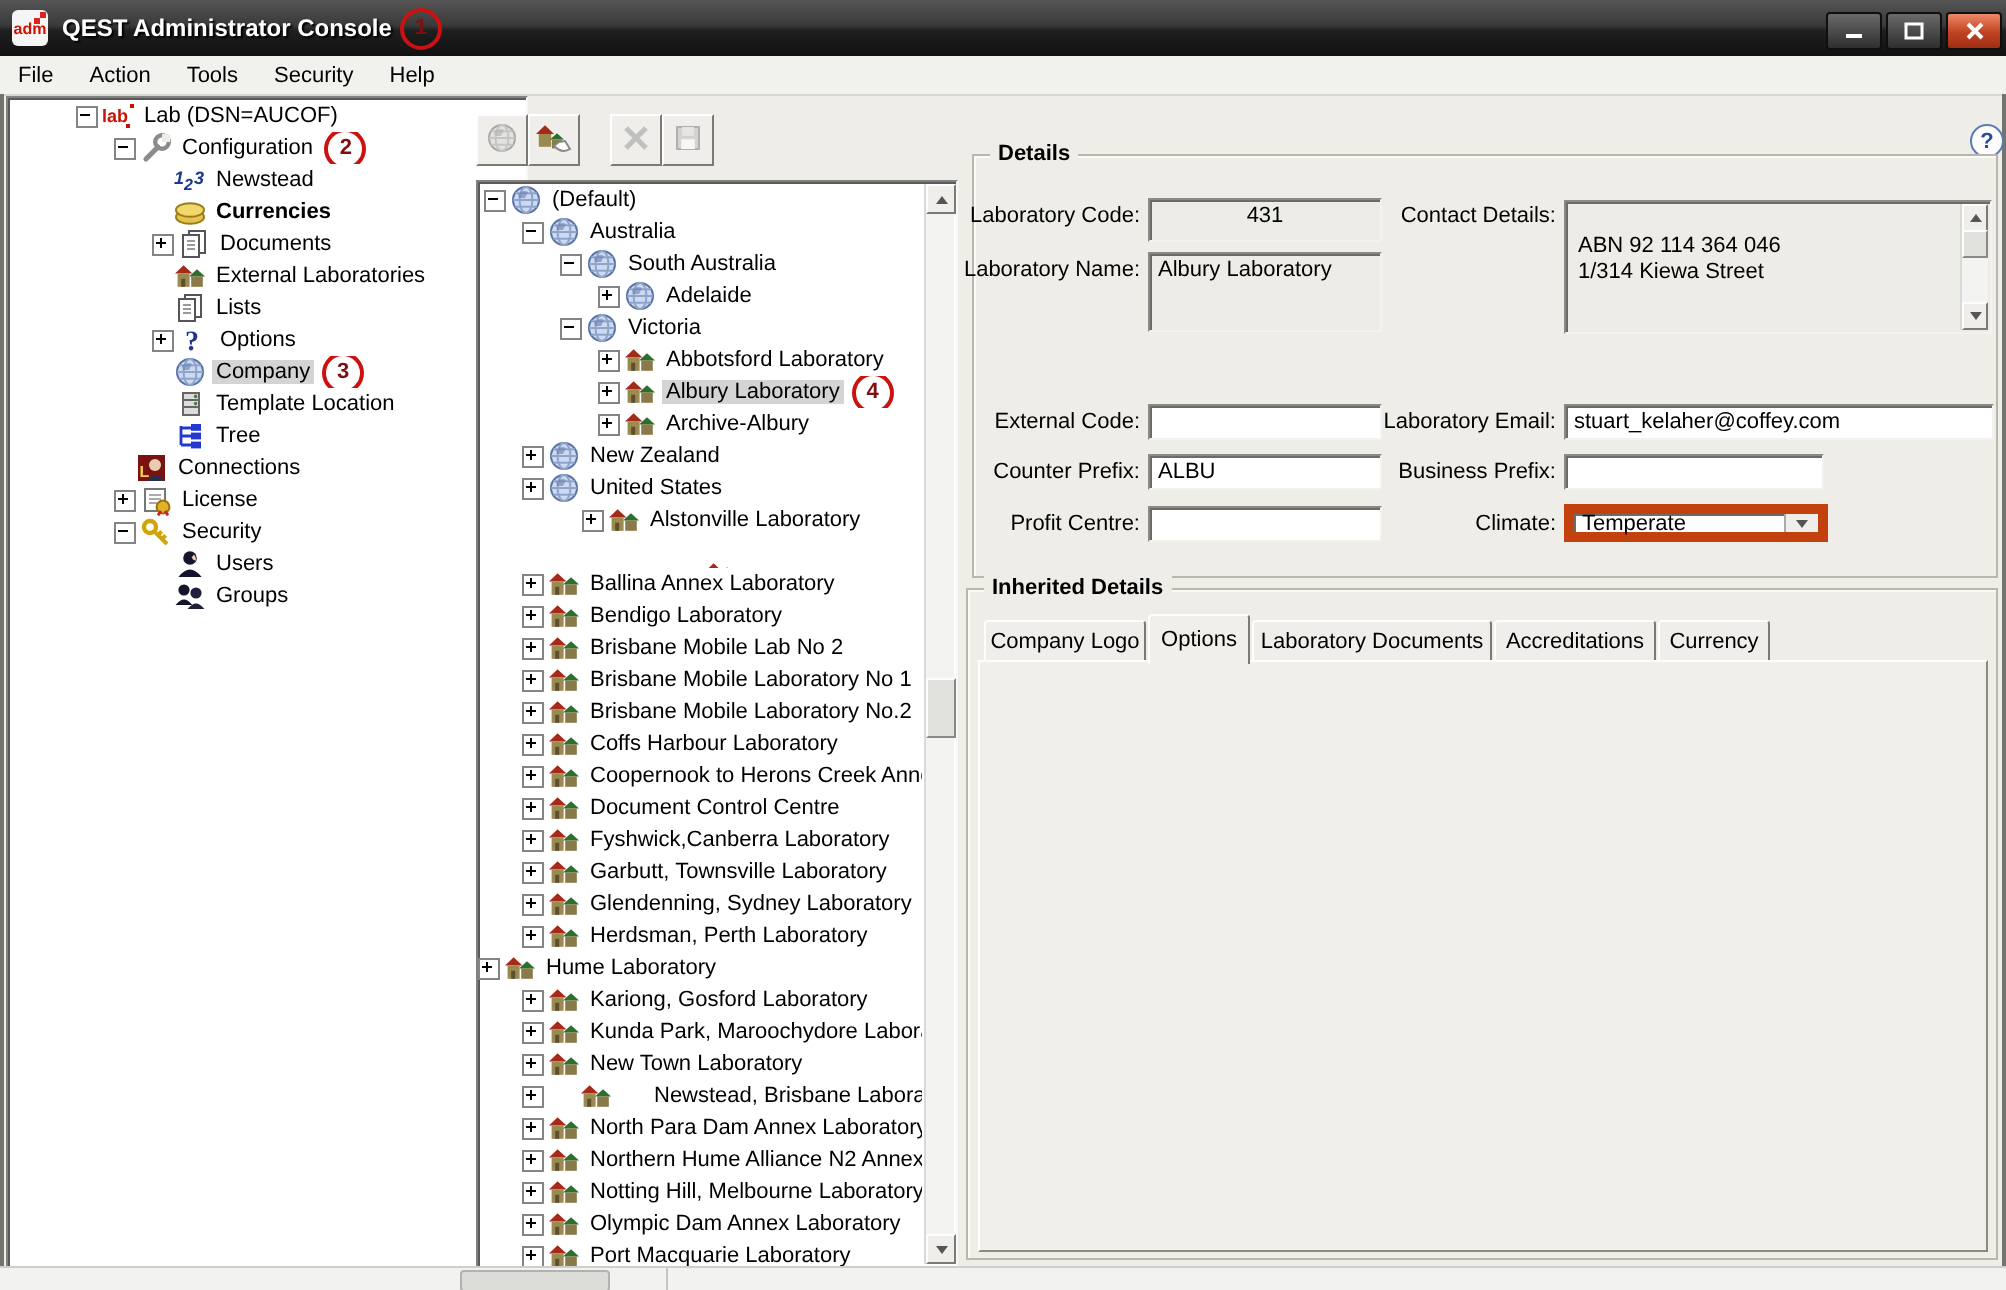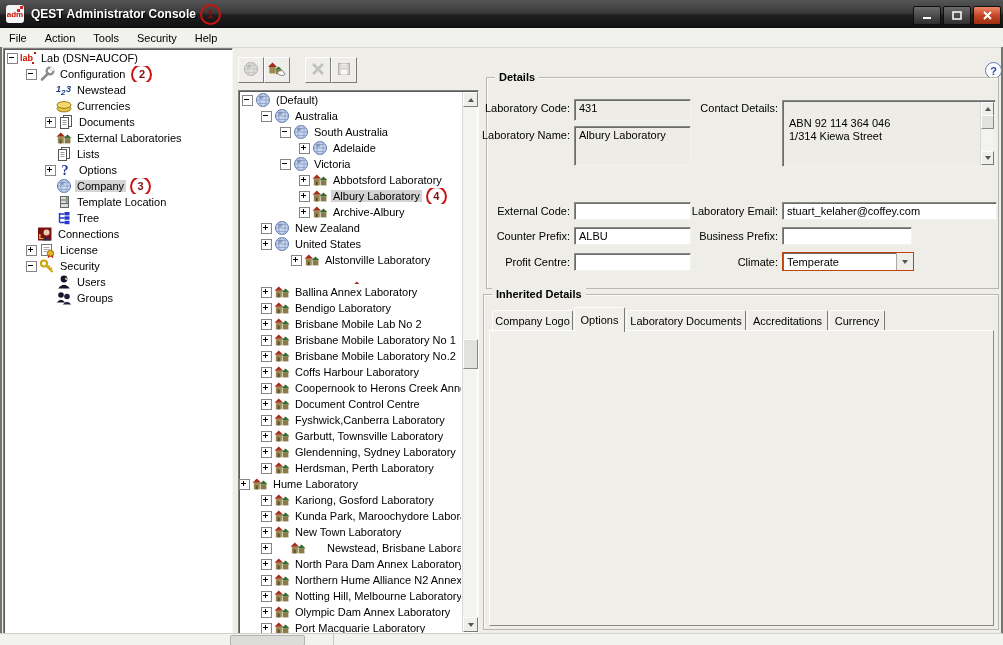--- a/index.html
+++ b/index.html
@@ -24,21 +24,21 @@
   
   #menubar{left:0;top:28px;width:1003px;height:19px;background:#f1f1ee;border-bottom:1px solid #d8d7d0;
     display:flex;align-items:center;}
   .menu-item{padding:2px 9px;}
   
   #frame-l{left:0;top:47px;width:2px;height:586px;background:#74746f;}
   #frame-r{left:1001px;top:47px;width:2px;height:586px;background:#74746f;}
   
   .sunken{background:#fff;border:1px solid #828282;border-right-color:#f8f8f4;border-bottom-color:#f8f8f4;
     box-shadow:inset 1px 1px 0 #5a5a5a;}
-  #left-panel{left:3px;top:48px;width:228px;height:584px;overflow:hidden;}
+  #left-panel{left:3px;top:48px;width:228px;height:584px;overflow:hidden;padding-left:31px;}
   #mid-toolbar{left:238px;top:57px;height:28px;display:flex;}
   .tbtn{width:24px;height:24px;margin-right:0px;background:#efeeea;
     border:1px solid;border-color:#fdfdfd #7b7b76 #7b7b76 #fdfdfd;
     display:flex;align-items:center;justify-content:center;}
   .tbtn.gap{margin-left:15px;}
   .tbtn.disabled svg{filter:grayscale(1) opacity(.55);}
   #mid-tree{left:238px;top:90px;width:239px;height:542px;overflow:hidden;}
   
   .trow{height:16px;display:flex;align-items:center;white-space:nowrap;overflow:hidden;}
   .exp{width:9px;height:9px;border:1px solid #848484;background:#fff;flex:0 0 9px;
@@ -83,21 +83,21 @@
   #opt-table td.hdr{font-weight:bold;}
   #opt-table td.white{background:#fff;vertical-align:top;position:relative;}
   #opt-table{border:1px solid #9a9a95;}
   .cb{width:11px;height:11px;background:#fff;border:1px solid #6a6a6a;display:flex;align-items:center;justify-content:center;}
   #table-shadow{left:498px;top:581px;width:487px;height:6px;background:#717171;}
   
   .ann{display:inline-flex;width:17px;height:17px;border:2px solid #cc1111;border-radius:50%;
     color:#7d1010;font-weight:bold;font-size:11px;align-items:center;justify-content:center;
     margin-left:4px;flex:0 0 auto;background:transparent;}
   
-  .combo{background:#fff;border:1px solid #c2410c;box-shadow:inset 1px 1px 0 #6b6b6b;
+  .combo{background:#fff;border:5px solid #c2410c;box-shadow:inset 1px 1px 0 #6b6b6b;
     display:flex;align-items:center;box-sizing:border-box;}
   .combo .cval{flex:1;padding:0 4px;}
   .combo .cbtn{width:16px;align-self:stretch;background:#efeeea;border-left:1px solid #aaa;
     display:flex;align-items:center;justify-content:center;}
   
   #statusbar{left:0;top:633px;width:1003px;height:12px;background:#f2f2f0;border-top:1px solid #cfcfcb;}
   #status-thumb{left:230px;top:635px;width:73px;height:9px;background:#dcdcd8;border:1px solid #b2b2ae;border-radius:2px;}
   #status-div{left:333px;top:634px;width:1px;height:11px;background:#c6c6c2;}
 </style>
 </head>
@@ -166,21 +166,21 @@
         <span class="expspacer"></span>
         <span class="ticon">
           <svg width="16" height="16">
             <text x="0" y="10" font-size="9" font-weight="bold" font-style="italic" fill="#1a3a8c">1</text>
             <text x="5" y="13" font-size="8" font-weight="bold" font-style="italic" fill="#1a3a8c">2</text>
             <text x="10" y="10" font-size="9" font-weight="bold" font-style="italic" fill="#1a3a8c">3</text>
           </svg>
         </span>
         <span class="tlbl">Newstead</span>
       </div>
-      <div class="trow" style="padding-left: 41px;">
+      <div class="trow" style="padding-left: 41px; font-weight: bold;">
         <span class="expspacer"></span>
         <span class="ticon">
           <svg width="16" height="16">
             <ellipse cx="8" cy="10.5" rx="7" ry="3.4" fill="#e4c44a" stroke="#9a7c1a"></ellipse>
             <ellipse cx="8" cy="7" rx="7" ry="3.4" fill="#f2d86a" stroke="#9a7c1a"></ellipse>
           </svg>
         </span>
         <span class="tlbl">Currencies</span>
       </div>
       <div class="trow" style="padding-left: 41px;">
@@ -806,21 +806,21 @@
   </div>
 </div>
 
 <div class="abs help" style="left:985px;top:62px;">?</div>
 
 <div class="abs gb" style="left:486px;top:77px;width:511px;height:210px;">
   <span class="gb-label">Details</span>
 </div>
 
 <div class="abs rlabel" style="left:452px;top:102px;width:118px;">Laboratory Code:</div>
-<div class="abs field ro" style="left:574px;top:99px;width:117px;height:22px;"><span>431</span></div>
+<div class="abs field ro" style="left:574px;top:99px;width:117px;height:22px;text-align:center;"><span>431</span></div>
 
 <div class="abs rlabel" style="left:452px;top:129px;width:118px;">Laboratory Name:</div>
 <div class="abs field ro" style="left:574px;top:126px;width:117px;height:40px;"><span>Albury Laboratory</span></div>
 
 <div class="abs rlabel" style="left:690px;top:102px;width:88px;">Contact Details:</div>
 <div class="abs field ro" style="left:782px;top:100px;width:214px;height:67px;padding:16px 4px 2px 6px;line-height:13px;">
   <div>ABN 92 114 364 046</div>
   <div>1/314 Kiewa Street</div>
   <div class="sb-v" style="width:13px;">
     <div class="sb-btn" style="top:0;width:11px;height:12px;">

